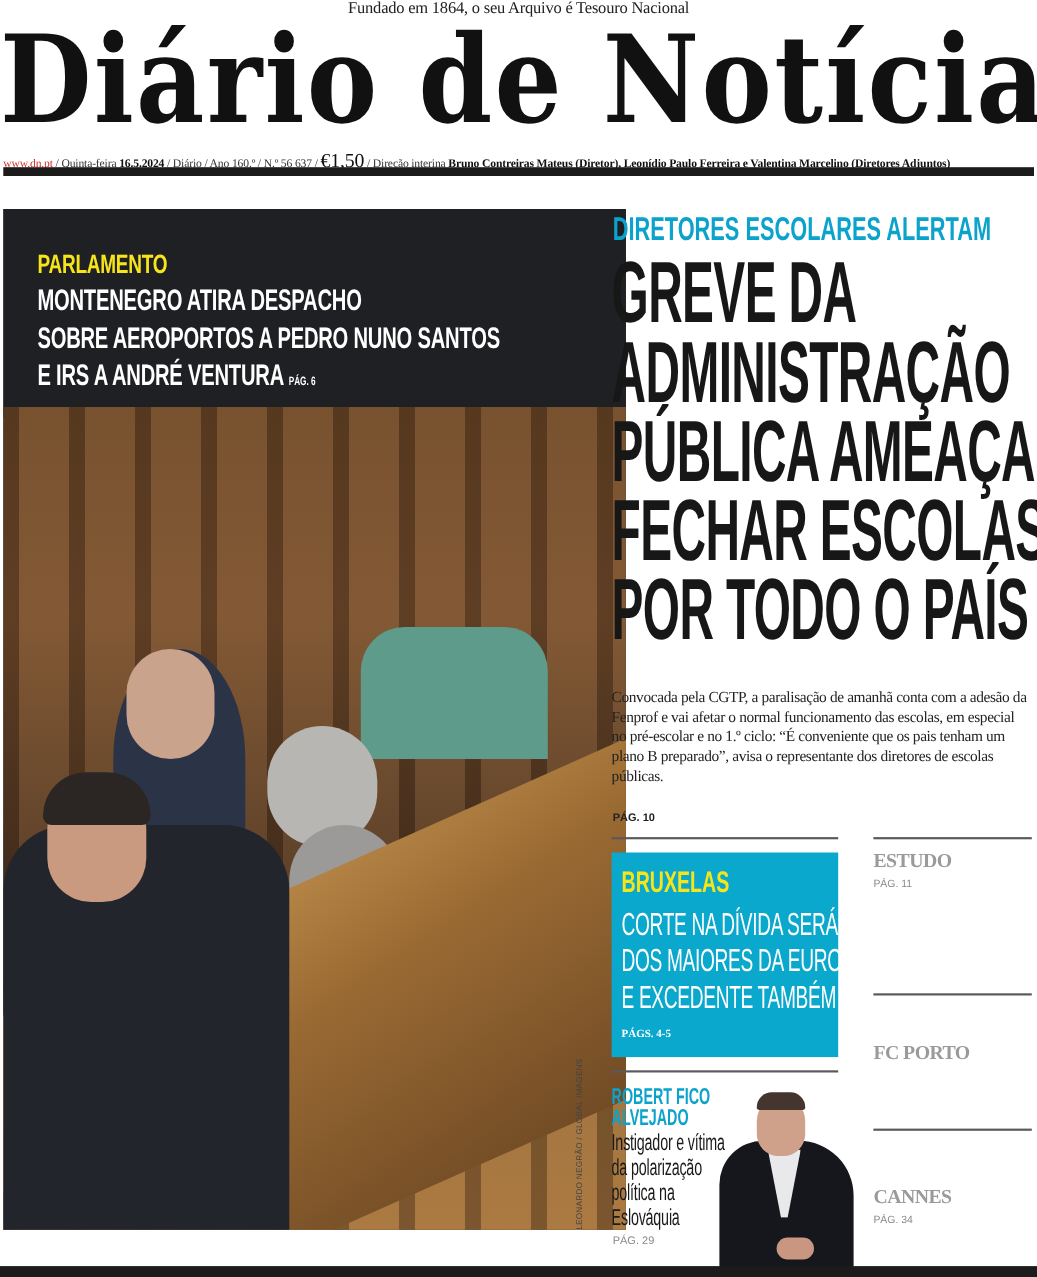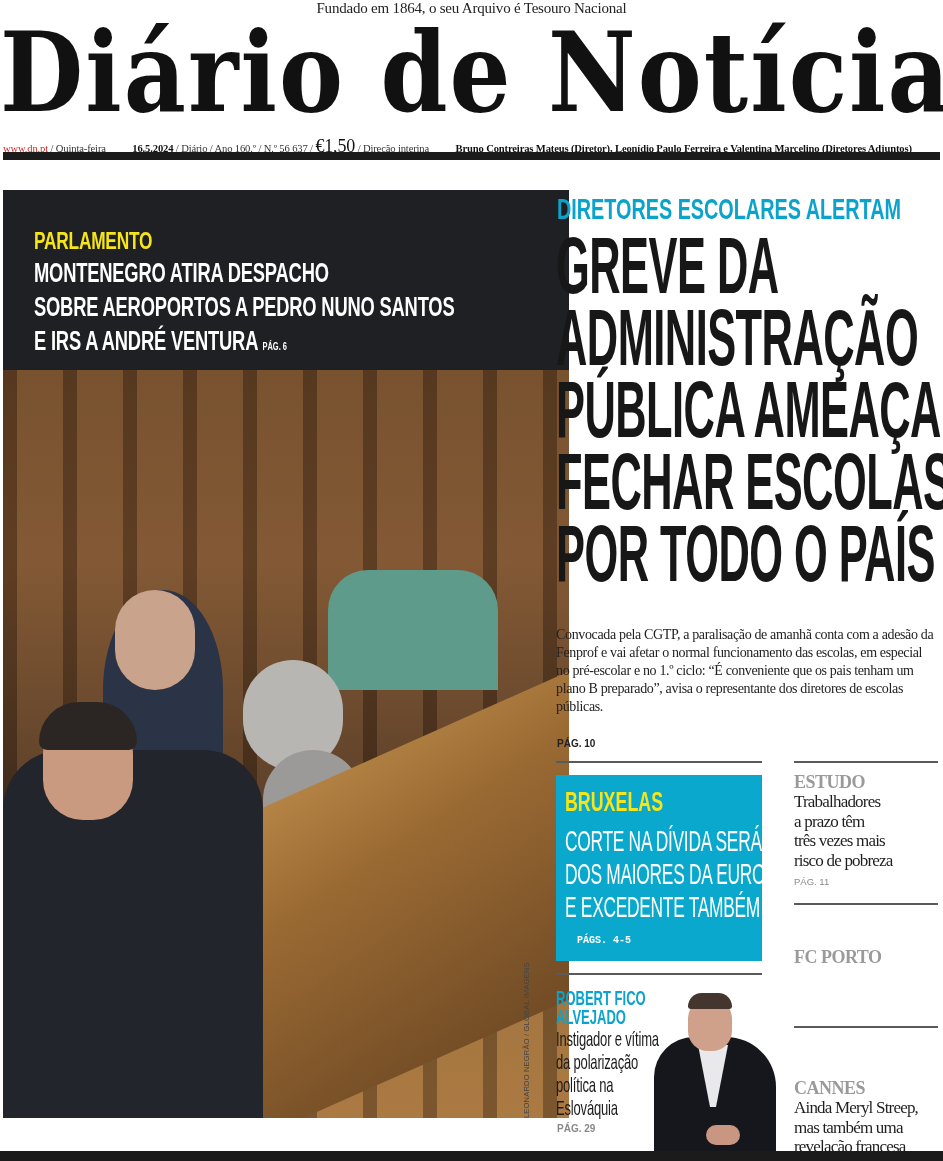--- a/index.html
+++ b/index.html
@@ -5,21 +5,21 @@
   * { box-sizing: border-box; margin: 0; padding: 0; }
   html, body { width: 943px; height: 1161px; background: #ffffff; overflow: hidden; }
   body { position: relative; font-family: "Liberation Serif", serif; color: #1a1a1a; }
 
   .tagline { position: absolute; top: 0; left: 0; width: 943px; text-align: center; font-family: "Liberation Serif", serif; font-size: 15px; color: #222; letter-spacing: -0.2px; }
   .masthead { position: absolute; top: 14px; left: 0; width: 943px; height: 118px; text-align: center; }
   .masthead-title { font-family: "DejaVu Serif", serif; font-weight: bold; font-size: 96px; line-height: 118px; color: #111; letter-spacing: 2px; transform: scaleY(1.15); display: inline-block; white-space: nowrap; }
 
   .infobar { position: absolute; top: 136px; left: 3px; width: 937px; font-family: "Liberation Serif", serif; font-size: 10.6px; color: #333; white-space: nowrap; letter-spacing: -0.15px; }
   .infobar .url { color: #d22b2b; }
-  .infobar b { color: #111; margin-left: 24px; }
+  .infobar b { color: #111; }
   .infobar .price { font-size: 18px; font-weight: normal; color: #111; }
   .topbar { position: absolute; top: 152px; left: 3px; width: 937px; height: 8px; background: #1b1b1b; }
 
   
   .photo { position: absolute; top: 190px; left: 3px; width: 566px; height: 928px; overflow: hidden; background: #2a2420; }
   .photo .dark-top { position: absolute; top: 0; left: 0; width: 100%; height: 190px; background: #1f2023; }
   .photo .wood { position: absolute; top: 180px; left: 0; width: 100%; height: 760px;
     background:
       repeating-linear-gradient(90deg, rgba(60,35,15,0.45) 0 14px, rgba(160,105,55,0.25) 14px 60px),
       linear-gradient(180deg, #6b4a2d 0%, #7a5434 25%, #4a3626 55%, #2d2a2e 70%, #a67a43 82%, #b08047 100%); }
@@ -47,26 +47,26 @@
   .main-headline { position: absolute; top: 230px; left: 556px; font-family: "Liberation Sans", sans-serif; font-weight: bold; font-size: 79px; color: #171717; line-height: 72px; transform: scaleX(0.55); transform-origin: left top; white-space: nowrap; letter-spacing: -1px; }
   .main-body { position: absolute; top: 626px; left: 556px; width: 380px; font-family: "Liberation Serif", serif; font-size: 14px; color: #222; line-height: 18px; letter-spacing: -0.35px; }
   .main-page { position: absolute; top: 738px; left: 557px; font-family: "Liberation Sans", sans-serif; font-weight: bold; font-size: 10px; color: #222; }
 
   .rule { position: absolute; height: 2px; background: #5a5a5a; }
 
   
   .bx-box { position: absolute; top: 775px; left: 556px; width: 206px; height: 186px; background: #0aa8cc; }
   .bx-kicker { position: absolute; top: 12px; left: 9px; font-family: "Liberation Sans", sans-serif; font-weight: bold; font-size: 27px; color: #f5e51a; transform: scaleX(0.66); transform-origin: left; white-space: nowrap; line-height: 30px; }
   .bx-headline { position: absolute; top: 50px; left: 9px; font-family: "Liberation Sans", sans-serif; font-size: 29px; color: #ffffff; line-height: 33px; transform: scaleX(0.6); transform-origin: left top; white-space: nowrap; letter-spacing: -0.5px; }
-  .bx-page { position: absolute; top: 160px; left: 9px; font-family: Liberation Mono, monospace; font-weight: bold; font-size: 10px; color: #ffffff; margin-left: 12px; }
+  .bx-page { position: absolute; top: 160px; left: 9px; font-family: Liberation Serif, serif; font-weight: bold; font-size: 10px; color: #ffffff; }
 
   
   .fico-kicker { position: absolute; top: 988px; left: 556px; font-family: "Liberation Sans", sans-serif; font-weight: bold; font-size: 21px; color: #0ba3cc; transform: scaleX(0.62); transform-origin: left top; white-space: nowrap; line-height: 19px; }
   .fico-text { position: absolute; top: 1027px; left: 556px; font-family: "Liberation Sans", sans-serif; font-size: 21px; color: #1a1a1a; transform: scaleX(0.62); transform-origin: left top; white-space: nowrap; line-height: 23px; letter-spacing: -0.3px; }
-  .fico-page { position: absolute; top: 1123px; left: 557px; font-family: "Liberation Sans", sans-serif; font-weight: bold; font-size: 10px; color: #888; }
+  .fico-page { position: absolute; top: 1123px; left: 557px; font-family: "Liberation Sans", sans-serif; font-weight: normal; font-size: 10px; color: #888; }
   .fico-photo { position: absolute; top: 985px; left: 640px; width: 140px; height: 167px; overflow: hidden; }
   .fico-photo .jacket { position: absolute; left: 14px; top: 52px; width: 122px; height: 130px; background: #15171c; border-radius: 40px 50px 0 0; }
   .fico-photo .shirt { position: absolute; left: 58px; top: 60px; width: 30px; height: 62px; background: #e9e9ec; clip-path: polygon(0 0, 100% 0, 60% 100%, 40% 100%); }
   .fico-photo .face { position: absolute; left: 48px; top: 12px; width: 44px; height: 54px; background: #cfa08a; border-radius: 22px 22px 20px 20px; }
   .fico-photo .hairf { position: absolute; left: 48px; top: 8px; width: 44px; height: 16px; background: #44362f; border-radius: 22px 22px 4px 4px; }
   .fico-photo .hand { position: absolute; left: 66px; top: 140px; width: 34px; height: 20px; background: #c99682; border-radius: 10px; }
 
   
   .side { position: absolute; left: 794px; width: 145px; }
   .side-kicker { font-family: "Liberation Serif", serif; font-weight: bold; font-size: 18px; color: #9a9a9a; line-height: 20px; letter-spacing: -0.5px; }
@@ -168,40 +168,29 @@
 <div class="fico-photo">
   <div class="jacket"></div>
   <div class="shirt"></div>
   <div class="face"></div>
   <div class="hairf"></div>
   <div class="hand"></div>
 </div>
 
 <div class="side" style="top:772px;">
   <div class="side-kicker">ESTUDO</div>
-  <div class="side-text">
-    <div>Trabalhadores</div>
-    <div>a prazo têm</div>
-    <div>três vezes mais</div>
-    <div>risco de pobreza</div>
-  </div>
   <div class="side-page">PÁG. 11</div>
 </div>
 
 <div class="rule" style="top:903px; left:794px; width:144px;"></div>
 
 <div class="side" style="top:947px;">
   <div class="side-kicker">FC PORTO</div>
 </div>
 
 <div class="rule" style="top:1026px; left:794px; width:144px;"></div>
 
 <div class="side" style="top:1033px;margin-top:45px;">
   <div class="side-kicker">CANNES</div>
-  <div class="side-text">
-    <div>Ainda Meryl Streep,</div>
-    <div>mas também uma</div>
-    <div>revelação francesa</div>
-  </div>
   <div class="side-page">PÁG. 34</div>
 </div>
 
 <div class="bottombar"></div>
 
 </body></html>

